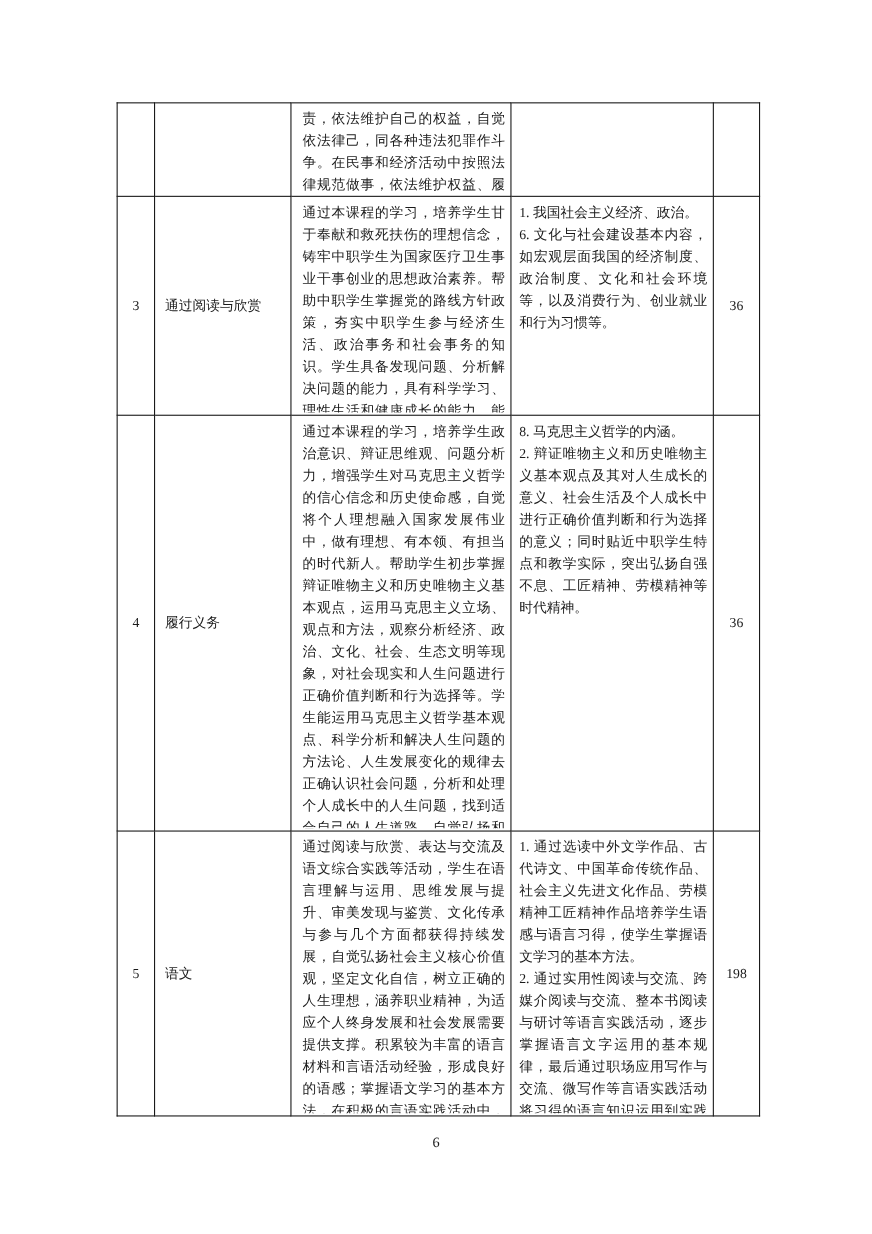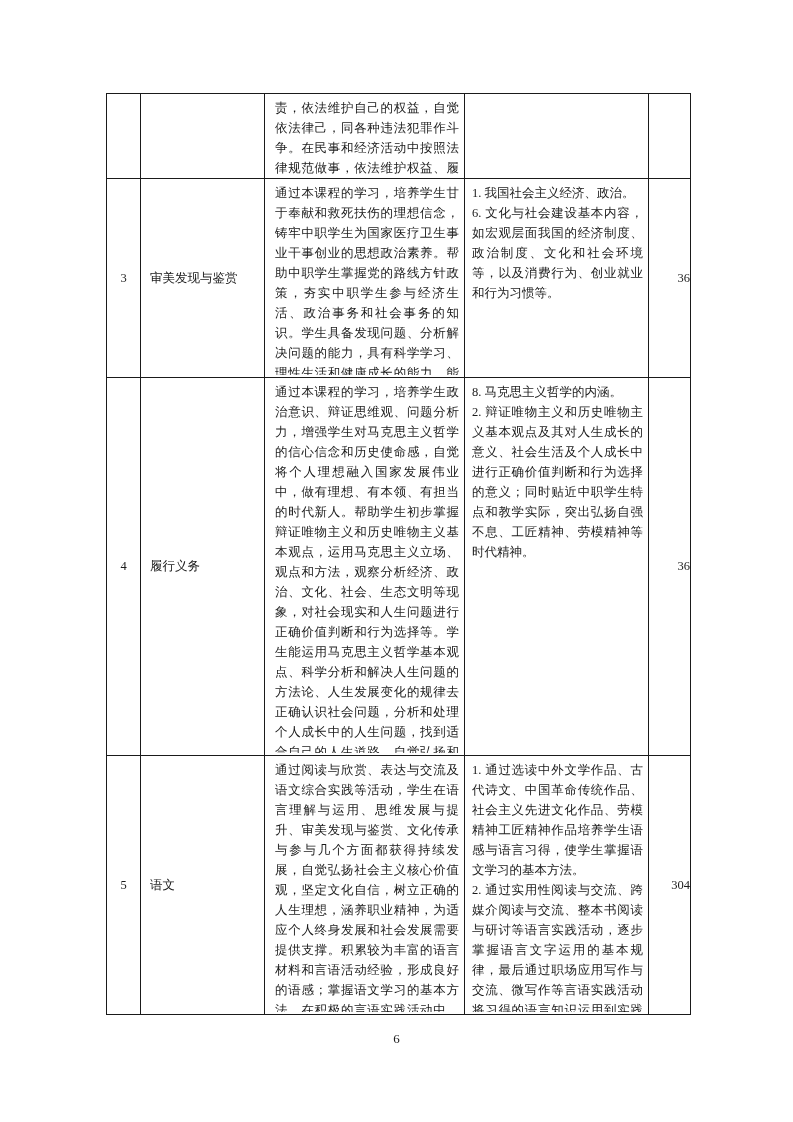--- a/index.html
+++ b/index.html
@@ -47,21 +47,21 @@
     text-justify: inter-character;
     word-break: break-all;
   }
   .desc-cell .cell-text {
     margin: 4px 5px 2px 10px;
   }
   .content-cell .cell-text {
     margin: 4px 5px 2px 7px;
   }
   .hours-cell {
-    text-align: right;
+    text-align: center;
   }
   
   .row-cont  .cell-text { height: 78px; }
   .row-three .cell-text { height: 192px; }
   .row-four  .cell-text { height: 371px; }
   .row-five  .cell-text { height: 252px; }
   .page-number {
     position: absolute;
     left: 0;
     top: 1031px;
@@ -92,21 +92,21 @@
         <div class="cell-text">责，依法维护自己的权益，自觉依法律己，同各种违法犯罪作斗争。在民事和经济活动中按照法律规范做事，依法维护权益、履行义务、承担责任。</div>
       </td>
       <td class="content-cell">
         <div class="cell-text"></div>
       </td>
       <td class="hours-cell"></td>
     </tr>
 
     <tr class="row-three">
       <td class="num-cell">3</td>
-      <td class="course-cell">审美发现与鉴赏</td>
+      <td class="course-cell">通过阅读与欣赏</td>
       <td class="desc-cell">
         <div class="cell-text">通过本课程的学习，培养学生甘于奉献和救死扶伤的理想信念，铸牢中职学生为国家医疗卫生事业干事创业的思想政治素养。帮助中职学生掌握党的路线方针政策，夯实中职学生参与经济生活、政治事务和社会事务的知识。学生具备发现问题、分析解决问题的能力，具有科学学习、理性生活和健康成长的能力，能正确分析个人实际和认清自我。</div>
       </td>
       <td class="content-cell">
         <div class="cell-text">
           <div>1. 我国社会主义经济、政治。</div>
           <div>6. 文化与社会建设基本内容，如宏观层面我国的经济制度、政治制度、文化和社会环境等，以及消费行为、创业就业和行为习惯等。</div>
         </div>
       </td>
       <td class="hours-cell">36</td>
@@ -132,19 +132,19 @@
       <td class="course-cell">语文</td>
       <td class="desc-cell">
         <div class="cell-text">通过阅读与欣赏、表达与交流及语文综合实践等活动，学生在语言理解与运用、思维发展与提升、审美发现与鉴赏、文化传承与参与几个方面都获得持续发展，自觉弘扬社会主义核心价值观，坚定文化自信，树立正确的人生理想，涵养职业精神，为适应个人终身发展和社会发展需要提供支撑。积累较为丰富的语言材料和言语活动经验，形成良好的语感；掌握语文学习的基本方法，在积极的言语实践活动中，逐步认识和掌握祖国语言文字运用的基本规律，并运用到专业</div>
       </td>
       <td class="content-cell">
         <div class="cell-text">
           <div>1. 通过选读中外文学作品、古代诗文、中国革命传统作品、社会主义先进文化作品、劳模精神工匠精神作品培养学生语感与语言习得，使学生掌握语文学习的基本方法。</div>
           <div>2. 通过实用性阅读与交流、跨媒介阅读与交流、整本书阅读与研讨等语言实践活动，逐步掌握语言文字运用的基本规律，最后通过职场应用写作与交流、微写作等言语实践活动将习得的语言知识运用到实践中，为适应学生</div>
         </div>
       </td>
-      <td class="hours-cell">304</td>
+      <td class="hours-cell">198</td>
     </tr>
   </tbody>
     </table>
 
   <div class="page-number">6</div>
 </div>
 
 </body></html>

